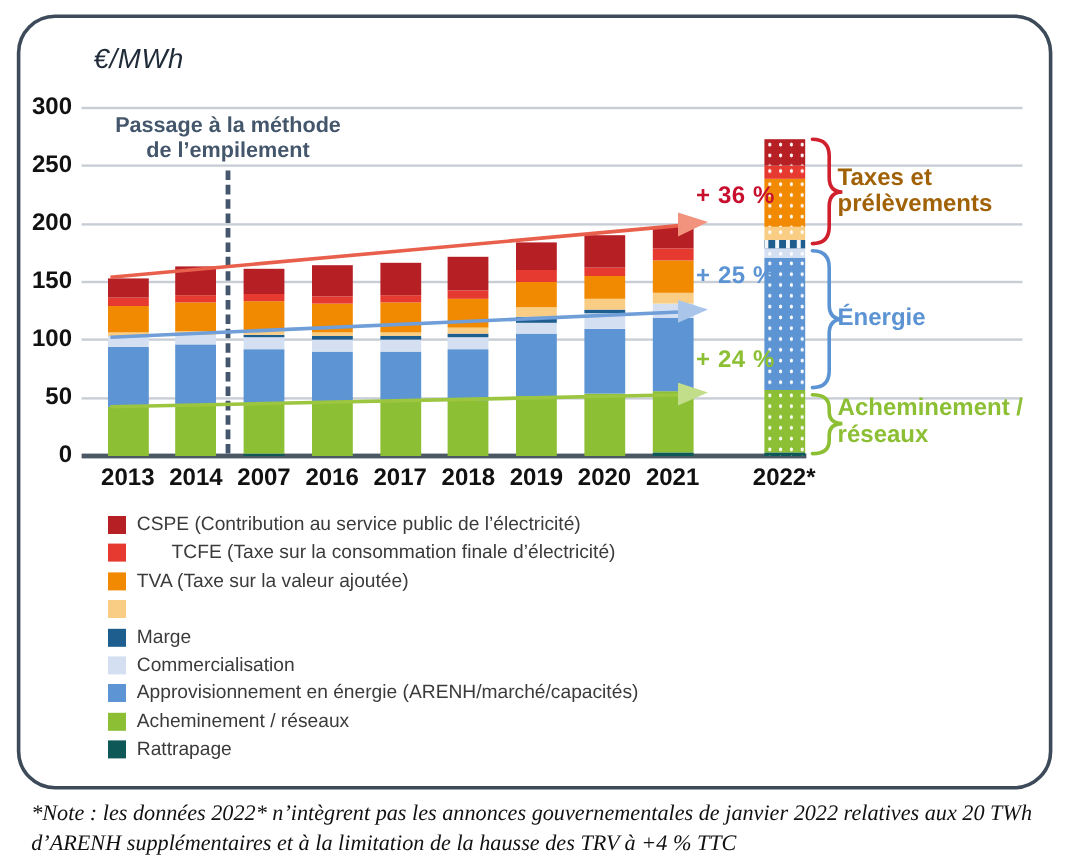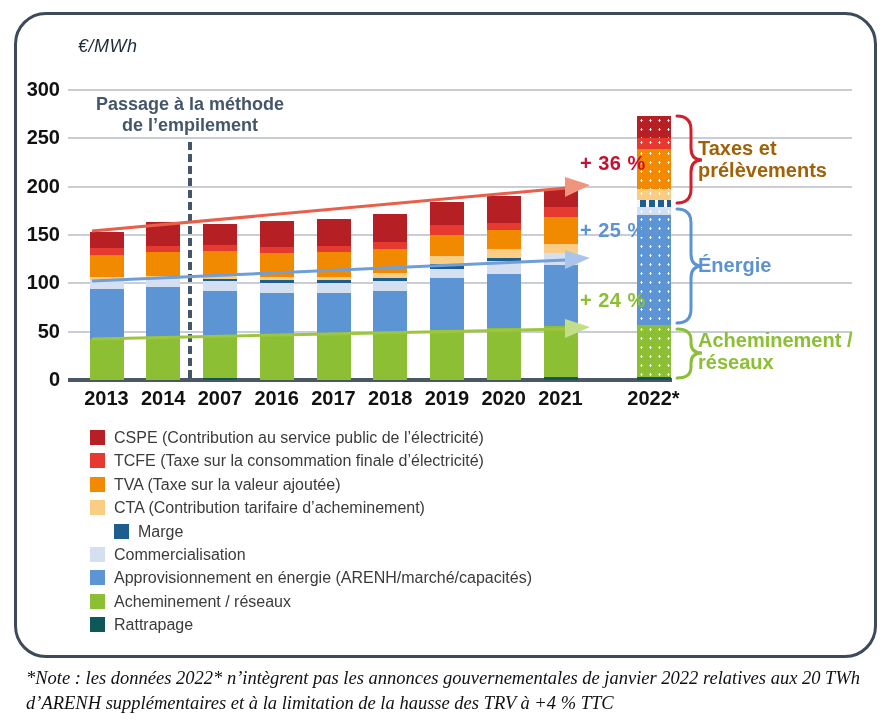--- a/index.html
+++ b/index.html
@@ -1,21 +1,21 @@
 <!DOCTYPE html>
 <html><head>
 <meta charset="utf-8">
 <style>
   html,body{margin:0;padding:0;background:#ffffff;}
   #page{position:relative;width:891px;height:723px;background:#ffffff;overflow:hidden;
         font-family:"Liberation Sans", sans-serif;}
   #card{position:absolute;left:14px;top:12px;width:857px;height:640px;
         border:3px solid #3D4A59;border-radius:32px;background:#ffffff;}
   .abs{position:absolute;}
-  #unit-label{left:78px;top:36px;font-size:18px;font-style:italic;color:#1F2B38;letter-spacing:.5px;}
+  #unit-label{left:78px;top:36px;font-size:23px;font-style:italic;color:#1F2B38;letter-spacing:.5px;}
   #annotation{left:90px;top:94px;width:200px;text-align:center;font-size:18px;font-weight:bold;
               color:#44566B;line-height:1.15;}
   #vline{left:188px;top:142px;height:236px;width:0;border-left:4px dashed #44566B;}
   .gridline{height:2px;background:#C9CED6;}
   .baseline{height:4px;background:#4A5866;}
   .ytick{width:54px;text-align:right;font-size:20px;font-weight:bold;color:#111111;}
   .xtick{width:70px;text-align:center;font-size:20px;font-weight:bold;color:#111111;}
   .seg{position:absolute;}
   .hatch{background-image:radial-gradient(ellipse 1.6px 2.6px at 50% 50%, rgba(255,255,255,.95) 60%, rgba(255,255,255,0) 66%);
          background-size:9px 9px;}
@@ -172,31 +172,30 @@
   <div class="abs side-label" style="left: 698px; top: 255px; width: 160px; color: rgb(91, 147, 211);">Énergie</div>
   <div class="abs side-label" style="left: 698px; top: 330px; width: 170px; color: rgb(140, 191, 52);">Acheminement / réseaux</div>
 
   <div id="legend">
       <div class="legend-row" style="left: 90px; top: 429px; width: 600px; position: absolute;">
         <div class="legend-swatch" style="background-color: rgb(182, 32, 37); position: absolute;"></div>
         <div class="legend-text" style="position: absolute;">CSPE (Contribution au service public de l’électricité)</div>
       </div>
       <div class="legend-row" style="left: 90px; top: 452.4px; width: 600px; position: absolute;">
         <div class="legend-swatch" style="background-color: rgb(230, 57, 47); position: absolute;"></div>
-        <div class="legend-text" style="position: absolute;">TCFE (Taxe sur la consommation finale d’électricité)</div>
+        <div class="legend-text" style="position: absolute; margin-left: 29px;">TCFE (Taxe sur la consommation finale d’électricité)</div>
       </div>
       <div class="legend-row" style="left: 90px; top: 475.8px; width: 600px; position: absolute;">
         <div class="legend-swatch" style="background-color: rgb(241, 138, 0); position: absolute;"></div>
         <div class="legend-text" style="position: absolute;">TVA (Taxe sur la valeur ajoutée)</div>
       </div>
       <div class="legend-row" style="left: 90px; top: 499.2px; width: 600px; position: absolute;">
         <div class="legend-swatch" style="background-color: rgb(250, 205, 132); position: absolute;"></div>
-        <div class="legend-text" style="position: absolute;">CTA (Contribution tarifaire d’acheminement)</div>
-      </div>
-      <div class="legend-row" style="left: 90px; top: 522.6px; width: 600px; position: absolute; margin-left: 24px;">
+      </div>
+      <div class="legend-row" style="left: 90px; top: 522.6px; width: 600px; position: absolute;">
         <div class="legend-swatch" style="background-color: rgb(29, 94, 143); position: absolute;"></div>
         <div class="legend-text" style="position: absolute;">Marge</div>
       </div>
       <div class="legend-row" style="left: 90px; top: 546px; width: 600px; position: absolute;">
         <div class="legend-swatch" style="background-color: rgb(212, 224, 242); position: absolute;"></div>
         <div class="legend-text" style="position: absolute;">Commercialisation</div>
       </div>
       <div class="legend-row" style="left: 90px; top: 569.4px; width: 600px; position: absolute;">
         <div class="legend-swatch" style="background-color: rgb(93, 148, 211); position: absolute;"></div>
         <div class="legend-text" style="position: absolute;">Approvisionnement en énergie (ARENH/marché/capacités)</div>

